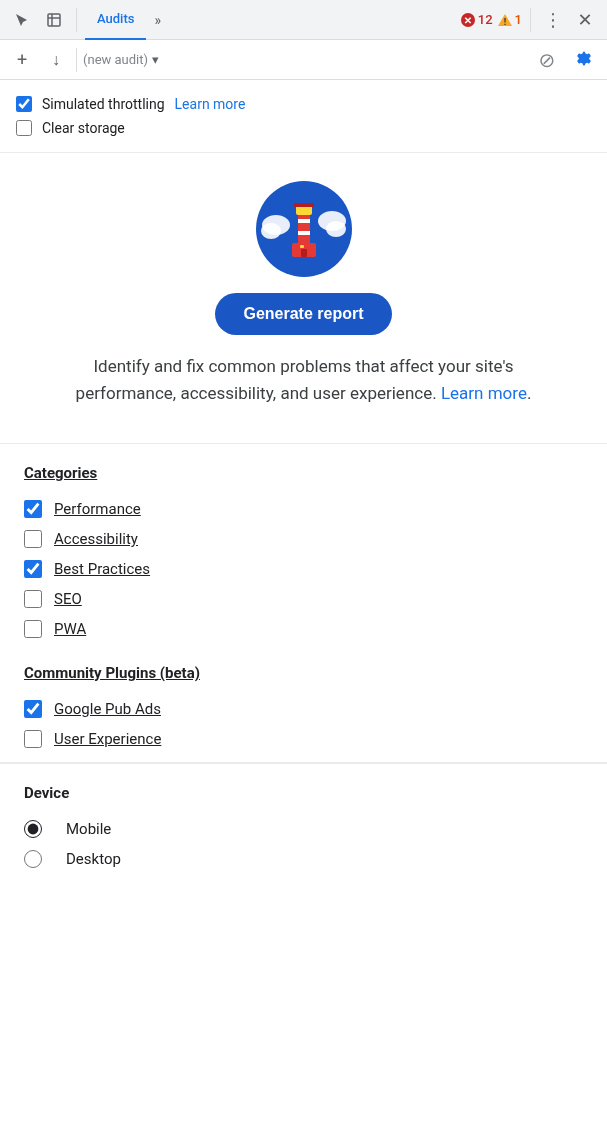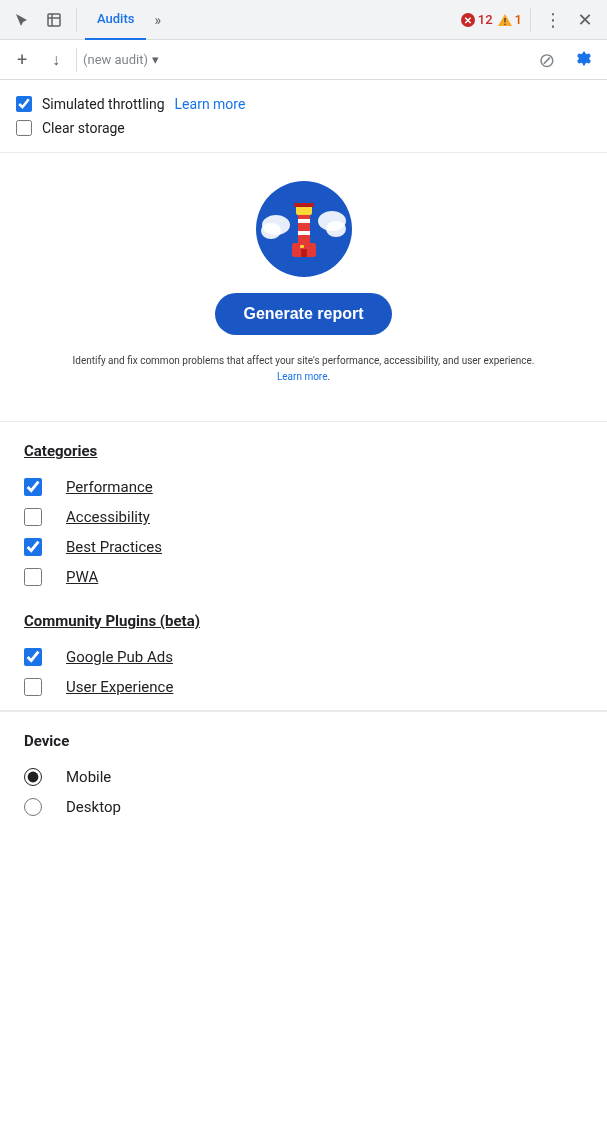--- a/index.html
+++ b/index.html
@@ -168,42 +168,42 @@
       color: #fff;
       border: none;
       border-radius: 24px;
       padding: 12px 28px;
       font-size: 16px;
       font-weight: 600;
       cursor: pointer;
       margin-bottom: 18px;
     }
     .hero-description {
-      font-size: 10px;
+      font-size: 17px;
       color: #3c4043;
       text-align: center;
       line-height: 1.6;
       max-width: 480px;
     }
 
     
     .section {
       padding: 20px 24px 8px;
       text-decoration: underline;
     }
     .section-title {
       font-size: 15px;
       font-weight: 700;
       color: #202124;
       margin-bottom: 12px;
     }
     .category-row {
       display: flex;
       align-items: flex-end;
-      gap: 24px;
+      gap: 12px;
       padding: 6px 0;
       font-size: 15px;
       color: #202124;
       cursor: pointer;
     }
     .category-row input[type="checkbox"] {
       width: 18px; height: 18px;
       cursor: pointer;
       accent-color: #1a73e8;
     }
@@ -348,20 +348,24 @@
   <label class="category-row">
     <input type="checkbox" style="">
     <span>Accessibility</span>
   </label>
   <label class="category-row">
     <input type="checkbox" checked="" style="">
     <span>Best Practices</span>
   </label>
   <label class="category-row">
     <input type="checkbox" style="">
+    <span>SEO</span>
+  </label>
+  <label class="category-row">
+    <input type="checkbox" style="">
     <span>PWA</span>
   </label>
 </div>
 
 <div class="section" style="padding-top:12px;">
   <div class="section-title">Community Plugins (beta)</div>
   <label class="category-row">
     <input type="checkbox" checked="" style="">
     <span>Google Pub Ads</span>
   </label>

